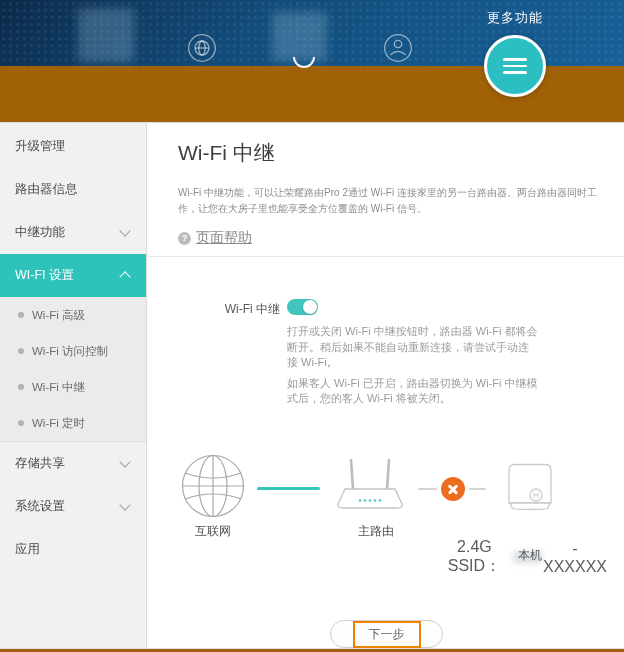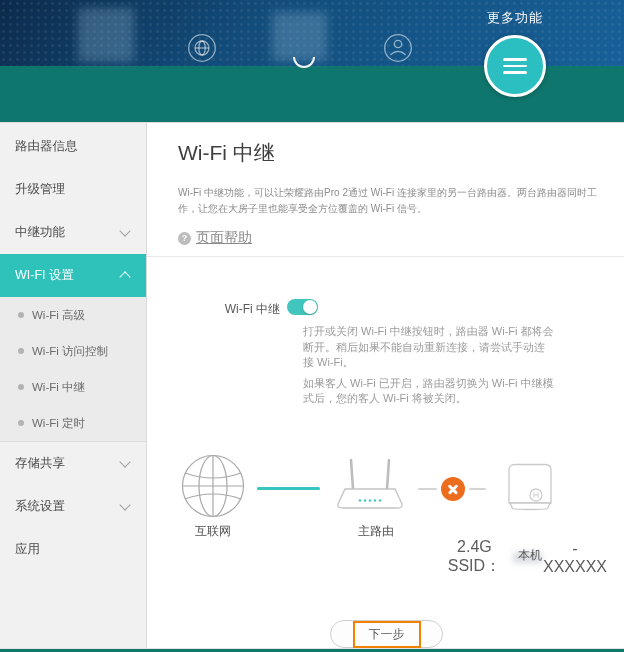--- a/index.html
+++ b/index.html
@@ -1,17 +1,17 @@
 <!DOCTYPE html>
 <html><head>
 <meta charset="utf-8">
 <style>
   html,body{margin:0;padding:0;background:#fff;}
   body{font-family:"Liberation Sans","DejaVu Sans",sans-serif;}
-  #app{position:relative;width:624px;height:652px;background:#0f766e;overflow:hidden;}
+  #app{position:relative;width:624px;height:652px;background:#a16207;overflow:hidden;}
 
   
   .header{position:absolute;left:0;top:0;width:624px;height:66px;
     background-image:
       radial-gradient(rgba(255,255,255,0.07) 1.2px, rgba(255,255,255,0) 1.7px),
       linear-gradient(135deg,#0c2a4b 0%,#124c7a 40%,#176199 100%);
     background-size:7px 7px,100% 100%;}
   .blur-box{position:absolute;background:rgba(150,190,215,0.30);filter:blur(5px);border-radius:2px;}
   .blur1{left:78px;top:8px;width:56px;height:54px;}
   .blur2{left:272px;top:12px;width:55px;height:49px;}
@@ -57,21 +57,21 @@
     font-size:9px;font-weight:bold;text-align:center;line-height:13px;margin-right:5px;}
   .help-link{font-size:14px;color:#8a8a8a;text-decoration:underline;cursor:pointer;}
   .h-divider{position:absolute;left:0;top:133px;width:477px;height:1px;background:#e9e9e9;}
 
   .toggle-label{position:absolute;left:0;top:178px;width:133px;text-align:right;
     font-size:12px;color:#595959;}
   .switch{position:absolute;left:140px;top:176px;width:31px;height:16px;border-radius:9px;
     background:#41c6be;cursor:pointer;}
   .knob{position:absolute;top:1px;left:16px;width:14px;height:14px;border-radius:50%;
     background:#fff;box-shadow:0 1px 2px rgba(0,0,0,0.25);}
-  .toggle-notes{position:absolute;left:156px;top:201px;width:252px;font-size:11px;
+  .toggle-notes{position:absolute;left:140px;top:201px;width:252px;font-size:11px;
     line-height:15.5px;color:#9b9b9b;}
   .toggle-notes p{margin:0 0 5px 0;}
 
   
   .diagram-label{position:absolute;font-size:12px;color:#4f4f4f;text-align:center;}
   .conn{position:absolute;border-radius:2px;}
   .conn.teal{left:110px;top:364px;width:63px;height:3px;background:#35c6bf;}
   .conn.g1{left:271px;top:365px;width:19px;height:2px;background:#d4d4d4;}
   .conn.g2{left:322px;top:365px;width:17px;height:2px;background:#d4d4d4;}
   .x-badge{position:absolute;left:294px;top:354px;width:24px;height:24px;border-radius:50%;
@@ -123,24 +123,24 @@
       <div></div>
         <div></div>
         <div></div>
     </div>
   </div>
 
   <div class="content-top-line"></div>
 
   <div class="sidebar">
     <div class="s-item">
+      <span>升级管理</span>
+    </div>
+    <div class="s-item">
       <span>路由器信息</span>
-    </div>
-    <div class="s-item">
-      <span>升级管理</span>
     </div>
     <div class="s-item">
       <span>中继功能</span>
       <span class="chev down"></span>
     </div>
     <div class="s-item active">
       <span>WI-FI 设置</span>
       <span class="chev up"></span>
     </div>
     <div class="submenu">

